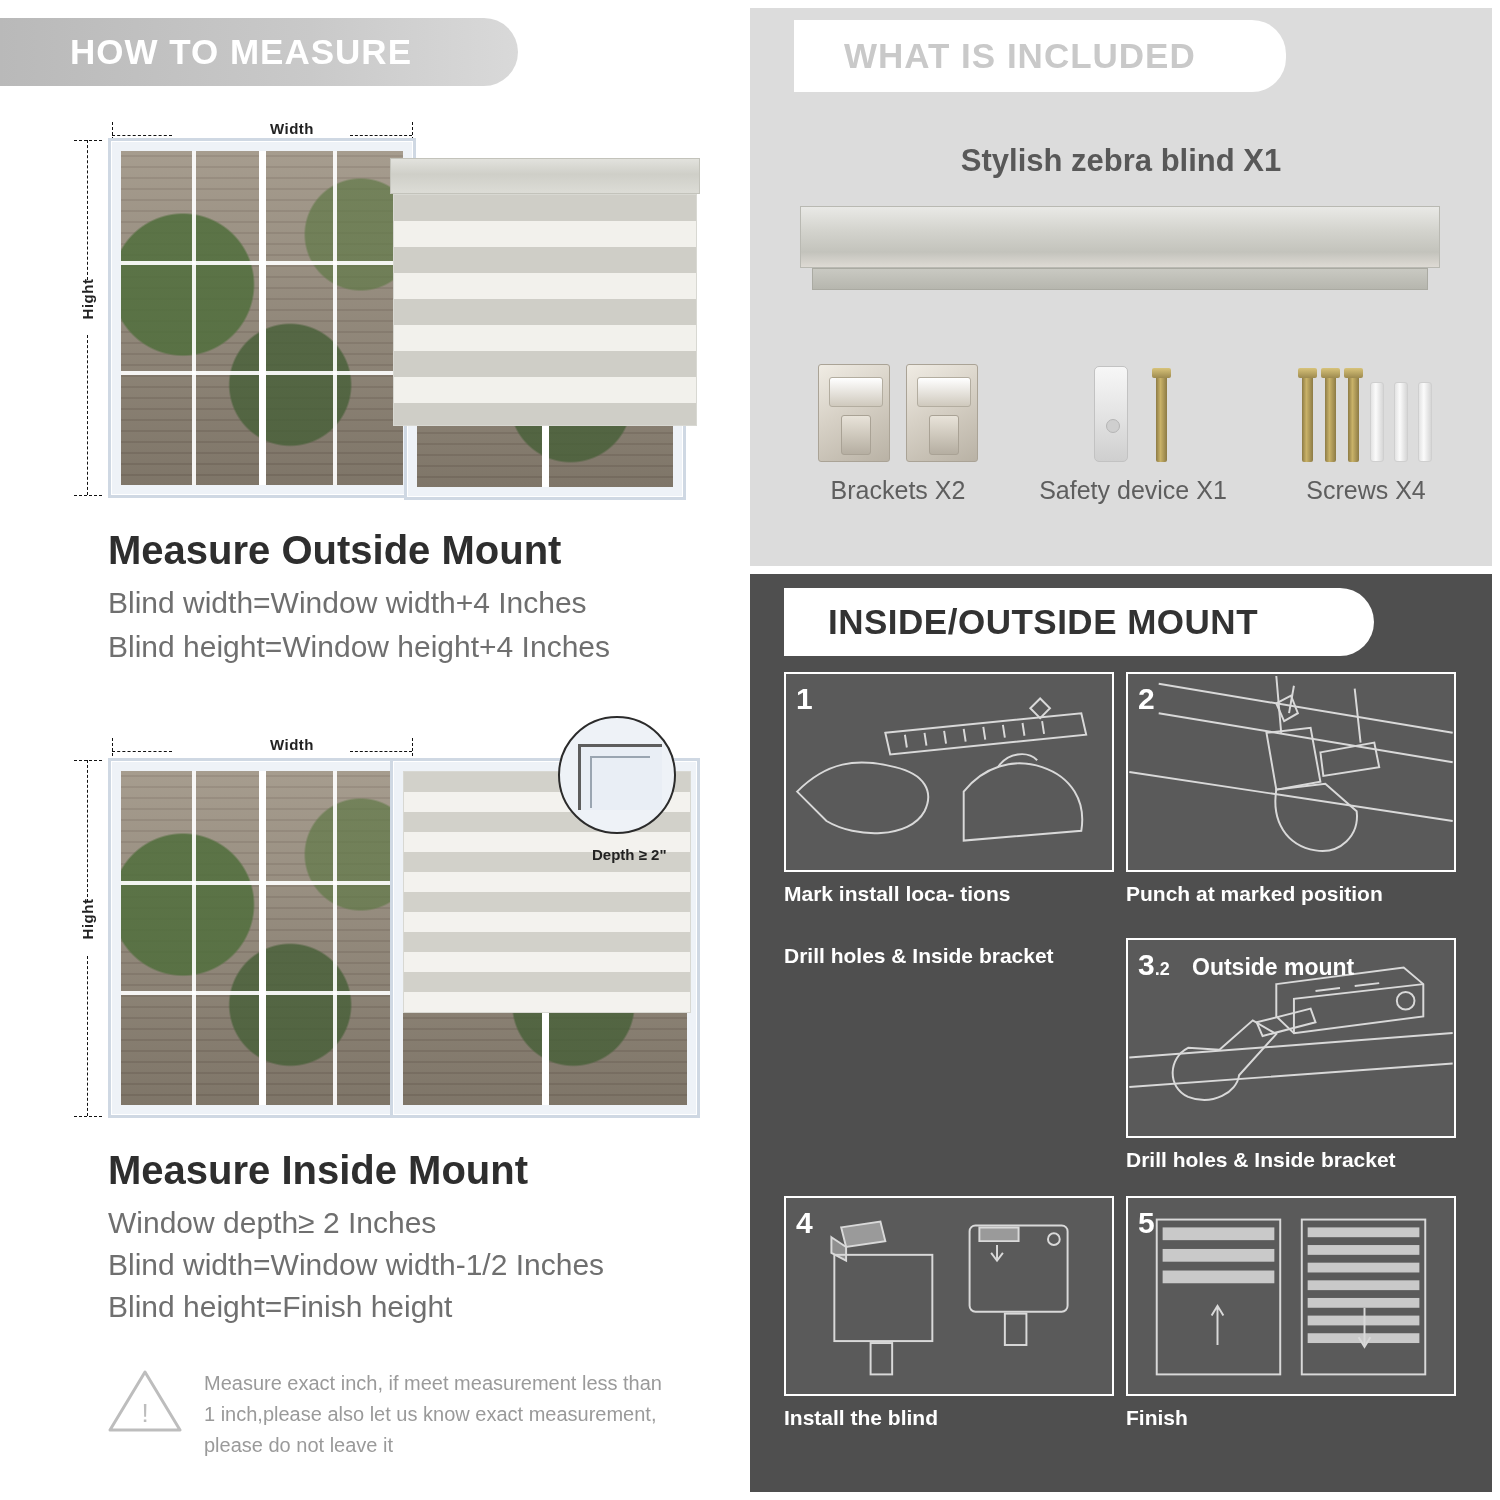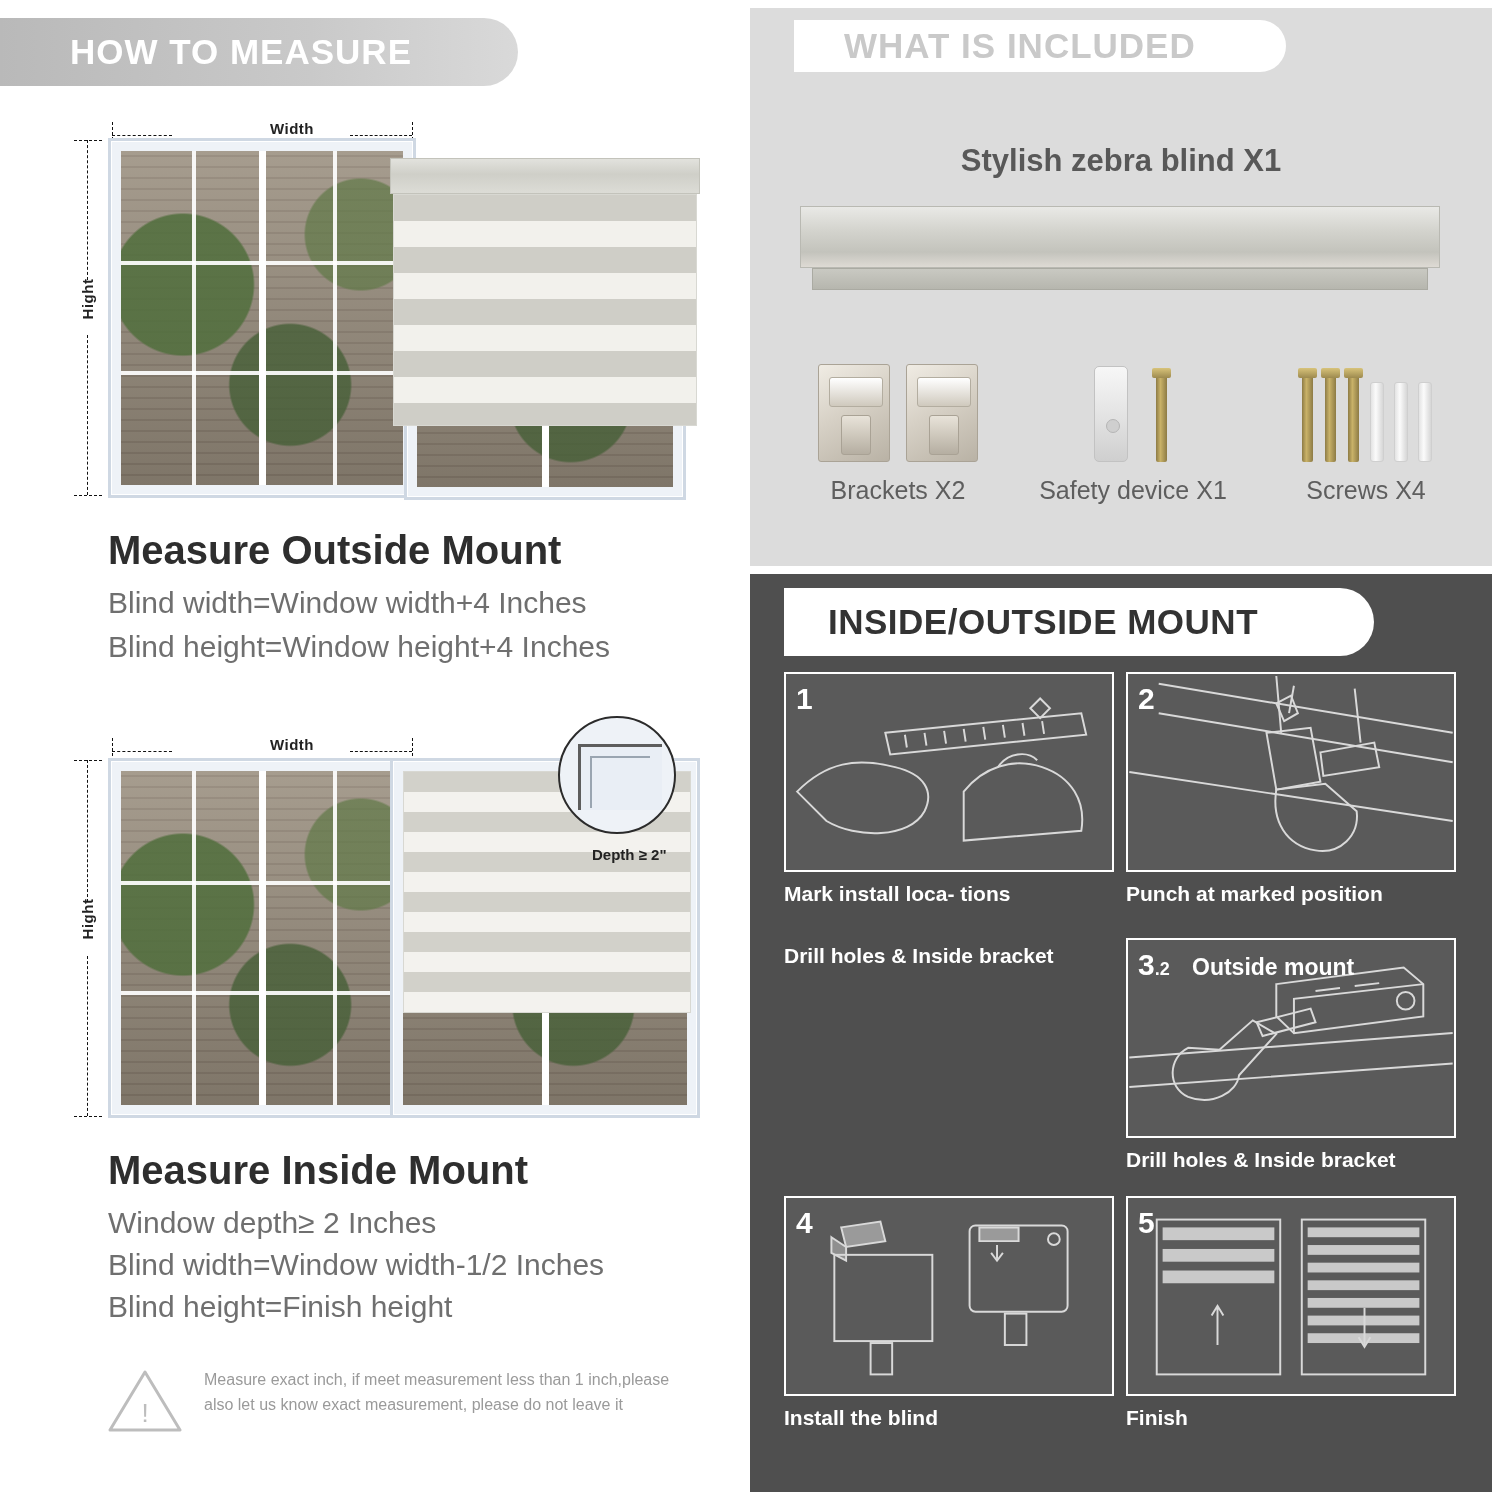--- a/index.html
+++ b/index.html
@@ -83,37 +83,37 @@
 
   .heading {
     position:absolute; color:#2e2e2e; font-size:40px; font-weight:bold;
   }
   .subline {
     position:absolute; color:#6f6f6f; font-size:30px;
   }
 
   .note-wrap { position:absolute; display:flex; gap:22px; align-items:flex-start; }
   .warn-tri { width:74px; height:66px; position:relative; flex:0 0 auto; }
-  .note-text { color:#9a9a9a; font-size:16px; line-height:1.55; max-width:470px; }
+  .note-text { color:#9a9a9a; font-size:20px; line-height:1.55; max-width:470px; }
 
   .depth-circle {
     position:absolute; width:118px; height:118px; border-radius:50%;
     border:2px solid #2b2b2b; background:#eef2f7; overflow:hidden;
   }
   .depth-caption { position:absolute; font-size:15px; color:#222; font-weight:600; }
 
   
   .right-col { position:absolute; left:742px; top:0; width:758px; height:1500px; background:#fff; }
 
   .panel-included {
     position:absolute; left:8px; top:8px; width:742px; height:558px;
     background:#dcdcdc;
   }
   .badge-white {
-    position:absolute; left:44px; top:12px; height:52px; width:492px;
+    position:absolute; left:44px; top:12px; height:72px; width:492px;
     background:#ffffff; border-top-right-radius:34px; border-bottom-right-radius:34px;
     display:flex; align-items:center; padding-left:50px;
     color:#c9c9c9; font-size:35px; font-weight:bold; letter-spacing:1px;
   }
   .included-title {
     position:absolute; width:100%; text-align:center; top:135px;
     color:#585858; font-size:31px; font-weight:bold;
   }
   .rail {
     position:absolute; left:50px; top:198px; width:640px; height:88px;

